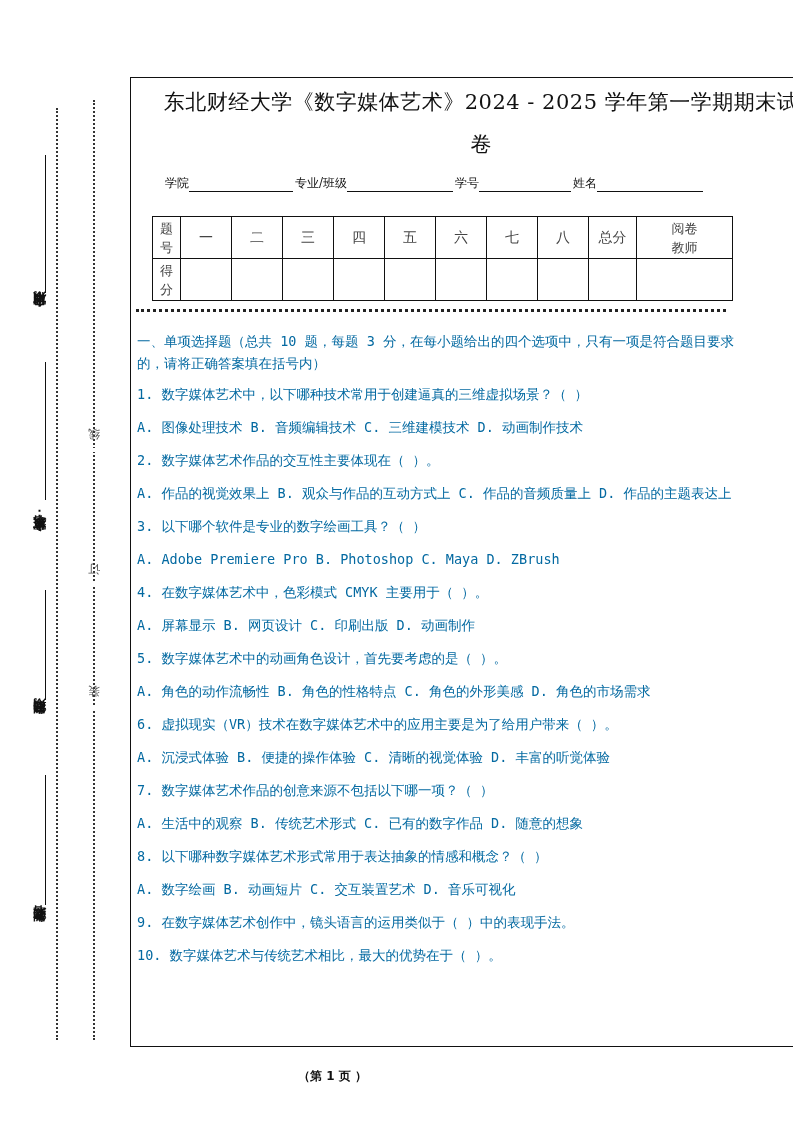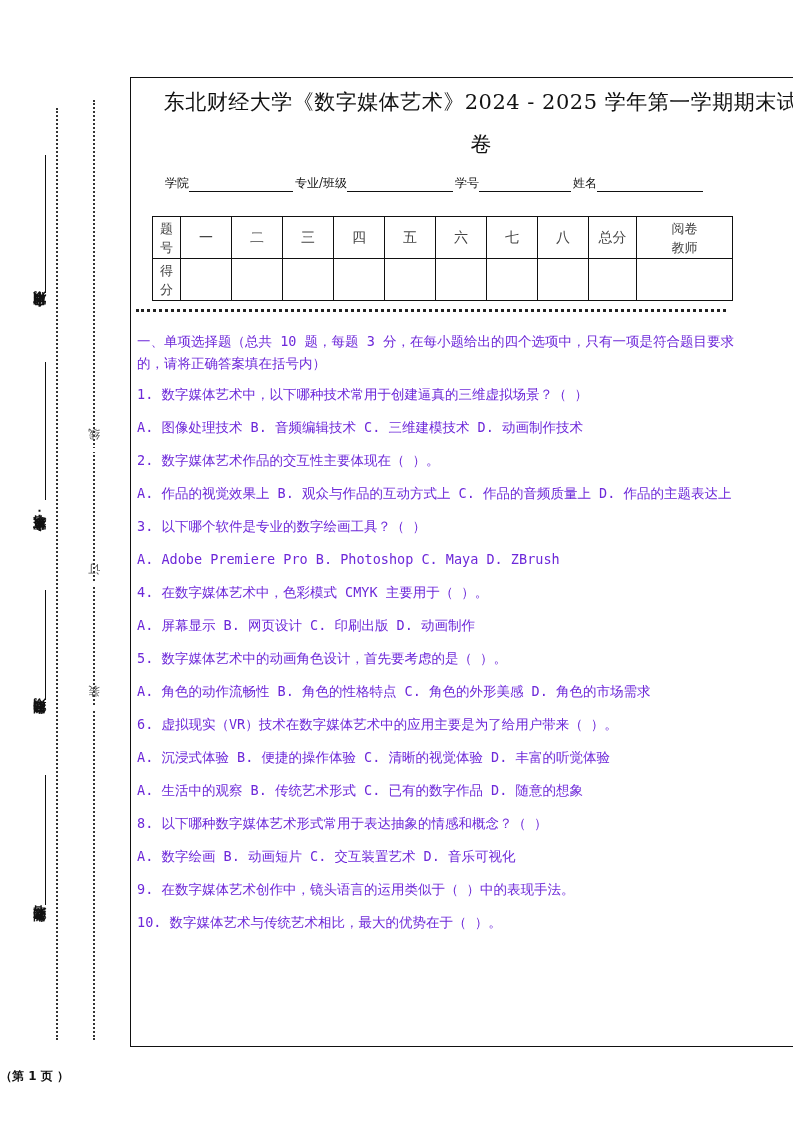--- a/index.html
+++ b/index.html
@@ -48,28 +48,28 @@
   table.score td.rowhead { width: 27px; font-size: 13px; line-height: 19px; }
   table.score td.c { width: 50px; }
   table.score td.small { font-size: 13px; line-height: 19px; }
   .sep {
     position: absolute; left: 5px; top: 231px; width: 590px; height: 0;
     border-top: 3px dotted #222;
   }
   .body-text {
     position: absolute; left: 6px; top: 252px; width: 600px;
     font-family: "DejaVu Sans Mono", "Liberation Mono", monospace;
-    font-size: 13.5px; color: #6d28d9;
+    font-size: 13.5px; color: #0369a1;
   }
   .body-text p { margin: 0; line-height: 22px; }
   .section-head { margin-bottom: 9px !important; }
   .q { margin-bottom: 11px !important; }
   .opt { margin-bottom: 11px !important; }
   .footer {
-    position: absolute; top: 1068px; left: 0; width: 665px; 
+    position: absolute; top: 1068px; left: 0; width: 665px; text-align: center;
     font-family: "DejaVu Sans", sans-serif; font-weight: bold; font-size: 12px;
   }
 </style>
 </head>
 <body>
 
 <div class="dotline" style="left:56px; top:108px; height:932px;"></div>
 <div class="dotline" style="left:93px; top:100px; height:940px;"></div>
 
 <div class="sig-line" style="top:155px; height:138px;"></div>
@@ -157,20 +157,21 @@
 
     <p class="q">4. 在数字媒体艺术中，色彩模式 CMYK 主要用于（  ）。</p>
     <p class="opt">A. 屏幕显示  B. 网页设计  C. 印刷出版  D. 动画制作</p>
 
     <p class="q">5. 数字媒体艺术中的动画角色设计，首先要考虑的是（  ）。</p>
     <p class="opt">A. 角色的动作流畅性  B. 角色的性格特点  C. 角色的外形美感  D. 角色的市场需求</p>
 
     <p class="q">6. 虚拟现实（VR）技术在数字媒体艺术中的应用主要是为了给用户带来（  ）。</p>
     <p class="opt">A. 沉浸式体验  B. 便捷的操作体验  C. 清晰的视觉体验  D. 丰富的听觉体验</p>
 
+    <p class="q">7. 数字媒体艺术作品的创意来源不包括以下哪一项？（  ）</p>
     <p class="opt">A. 生活中的观察  B. 传统艺术形式  C. 已有的数字作品  D. 随意的想象</p>
 
     <p class="q">8. 以下哪种数字媒体艺术形式常用于表达抽象的情感和概念？（  ）</p>
     <p class="opt">A. 数字绘画  B. 动画短片  C. 交互装置艺术  D. 音乐可视化</p>
 
     <p class="q">9. 在数字媒体艺术创作中，镜头语言的运用类似于（  ）中的表现手法。</p>
 
     <p class="q">10. 数字媒体艺术与传统艺术相比，最大的优势在于（  ）。</p>
   </div>
 </div>

